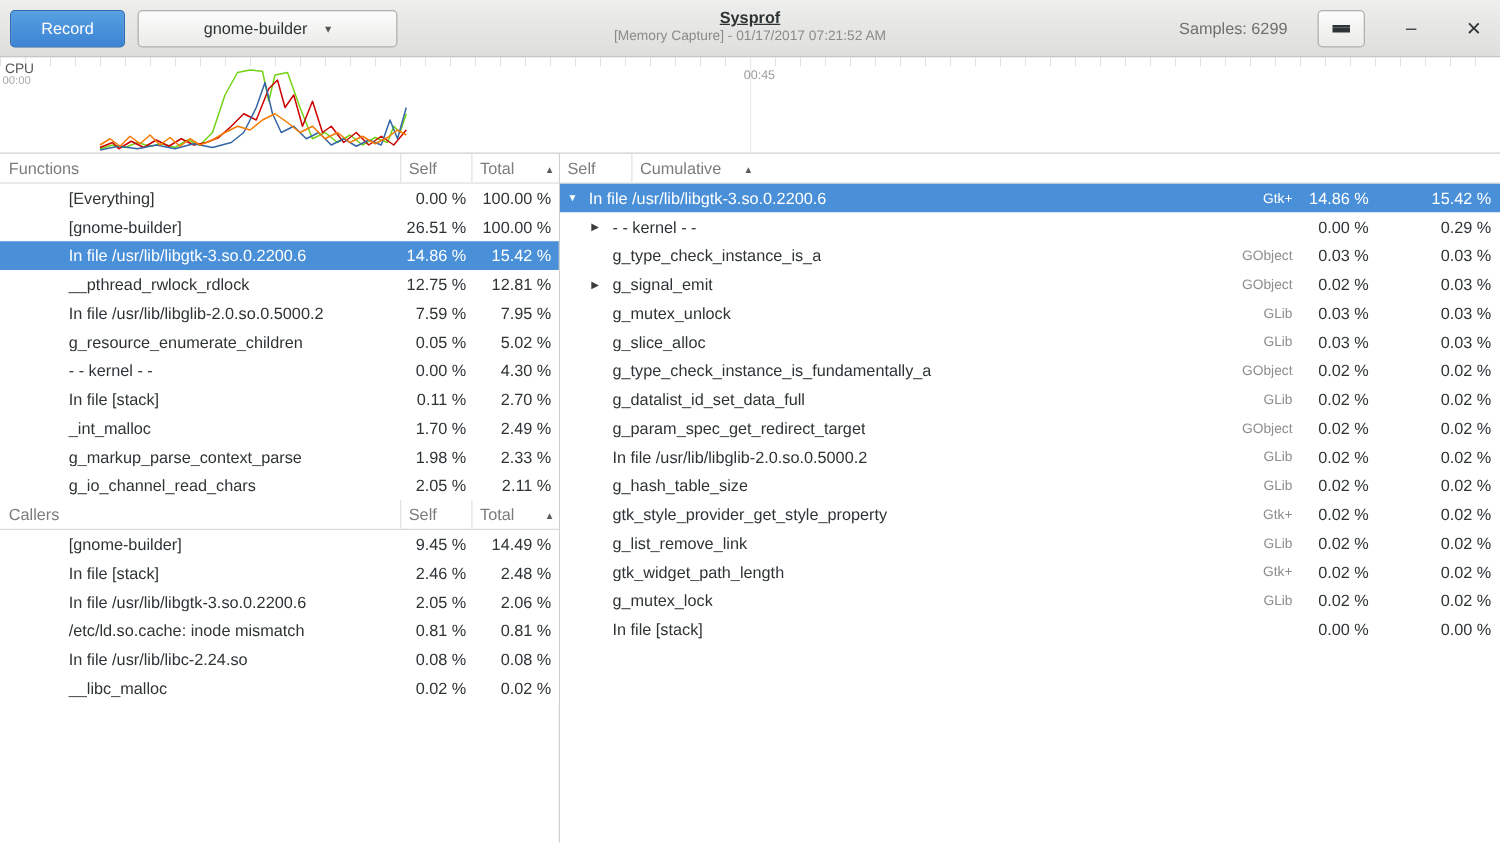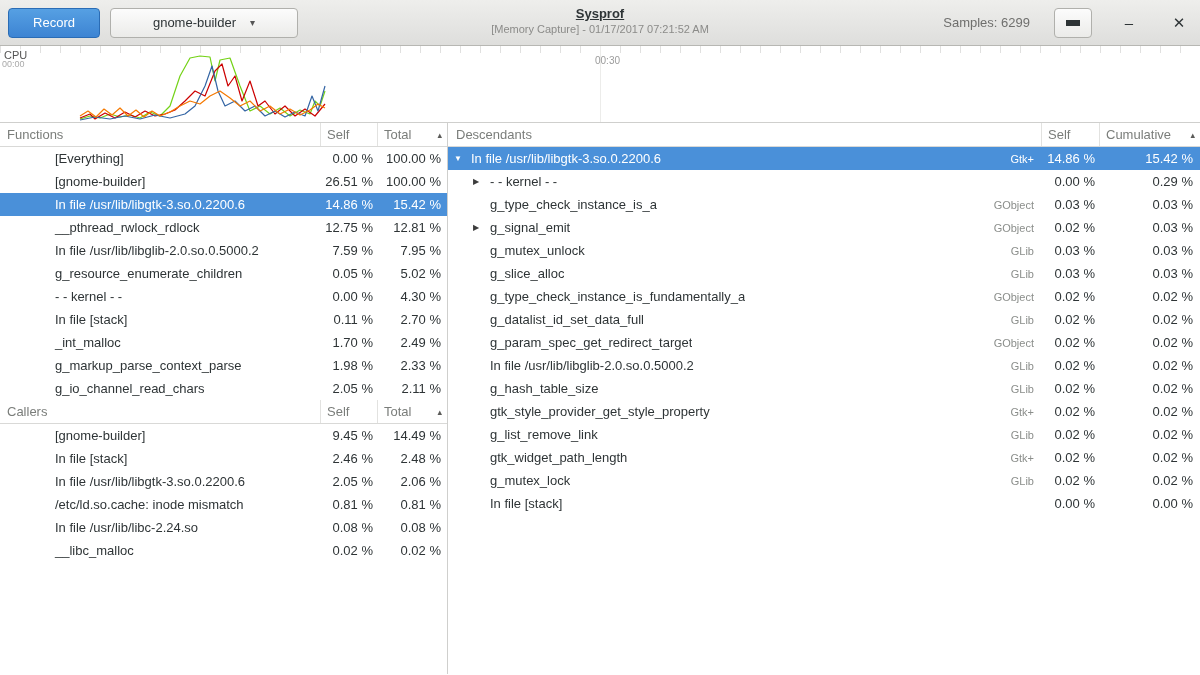--- a/index.html
+++ b/index.html
@@ -21,21 +21,21 @@
     height:30px; border:1px solid #b0b0ac; border-radius:4px;
     background:linear-gradient(#fcfcfc,#ebebe9);
     display:flex; align-items:center; justify-content:center;
     font-size:13px; color:#2e3436; cursor:default;
   }
   .record-btn {
     width:92px;
     background:linear-gradient(#56a0e3,#3d84d3);
     border-color:#2a6cb5; color:#fff;
   }
-  .process-btn { width:188px; margin-left:10px; gap:14px; }
+  .process-btn { width:208px; margin-left:10px; gap:14px; }
   .caret { font-size:10px; color:#555; }
   .title-block {
     position:absolute; left:0; right:0; top:6px;
     text-align:center; pointer-events:none;
   }
   .wintitle { font-weight:bold; font-size:13px; color:#2e3436;text-decoration:underline; }
   .subtitle { font-size:11px; color:#8b8b89; margin-top:2px; }
   .hdr-right { margin-left:auto; display:flex; align-items:center; gap:24px; z-index:2; }
   .samples { color:#6f6f6d; }
   .menu-btn { width:38px; flex-direction:column; gap:3px; }
@@ -124,21 +124,21 @@
   <div class="ruler"></div>
   <div class="midline"></div>
   <svg class="cpu-svg" width="1200" height="77" viewBox="0 0 1200 77">
       <polyline points="80,73 90,70 100,72 110,68 120,71 130,69 140,72 150,66 160,70 170,60 180,30 190,12 200,10 210,11 215,35 220,14 230,12 240,40 250,65 260,60 270,68 280,62 290,70 300,64 310,68 315,55 320,60 325,45" fill="none" stroke="#73d216" stroke-width="1.2" stroke-linejoin="round"></polyline>
       <polyline points="80,72 90,68 95,73 105,67 115,72 125,66 135,71 145,65 155,70 165,68 175,64 185,55 195,45 205,50 215,25 222,18 228,40 235,30 242,55 250,35 258,60 265,55 275,68 285,60 295,70 305,63 315,70 325,58" fill="none" stroke="#cc0000" stroke-width="1.2" stroke-linejoin="round"></polyline>
       <polyline points="80,74 95,71 110,73 125,70 140,73 155,69 170,72 185,68 195,60 205,40 212,20 218,45 225,60 235,55 245,65 255,60 265,70 275,65 285,71 295,66 305,70 312,50 318,65 325,40" fill="none" stroke="#3465a4" stroke-width="1.2" stroke-linejoin="round"></polyline>
       <polyline points="80,70 88,65 96,71 104,63 112,69 120,62 128,70 136,64 144,71 152,65 160,70 170,66 180,60 190,55 200,58 210,50 220,45 230,52 240,60 250,55 260,65 270,60 280,68 290,63 300,69 310,64 318,58 325,62" fill="none" stroke="#f57900" stroke-width="1.2" stroke-linejoin="round"></polyline>
     </svg>
   <span class="cpu-label">CPU</span>
   <span class="time-start">00:00</span>
-  <span class="time-mid">00:30</span>
+  <span class="time-mid">00:45</span>
 </div>
 
 <div class="main">
   <div class="left-pane">
 
     <div class="thead">
       <span class="h-name">Functions</span>
       <span class="h-self">Self</span>
       <span class="h-total">
         <span>Total</span>
@@ -241,21 +241,20 @@
           <span class="name">__libc_malloc</span>
           <span class="self">0.02 %</span>
           <span class="total">0.02 %</span>
         </div>
       </div>
 
   </div>
 
   <div class="right-pane">
     <div class="thead">
-      <span class="h-dname">Descendants</span>
       <span class="h-dself">Self</span>
       <span class="h-dcum">
         <span>Cumulative</span>
         <span class="sort-arrow">▴</span>
       </span>
     </div>
     <div>
         <div class="drow selected" style="padding-left: 6px;">
           <span class="expander">▼</span>
           <span class="dname">In file /usr/lib/libgtk-3.so.0.2200.6</span>

